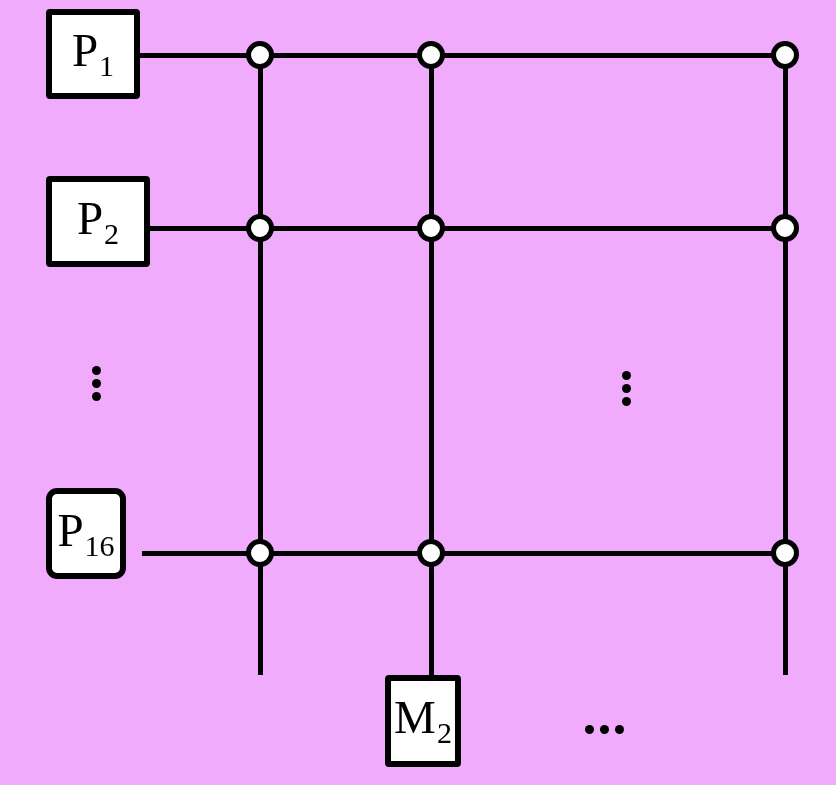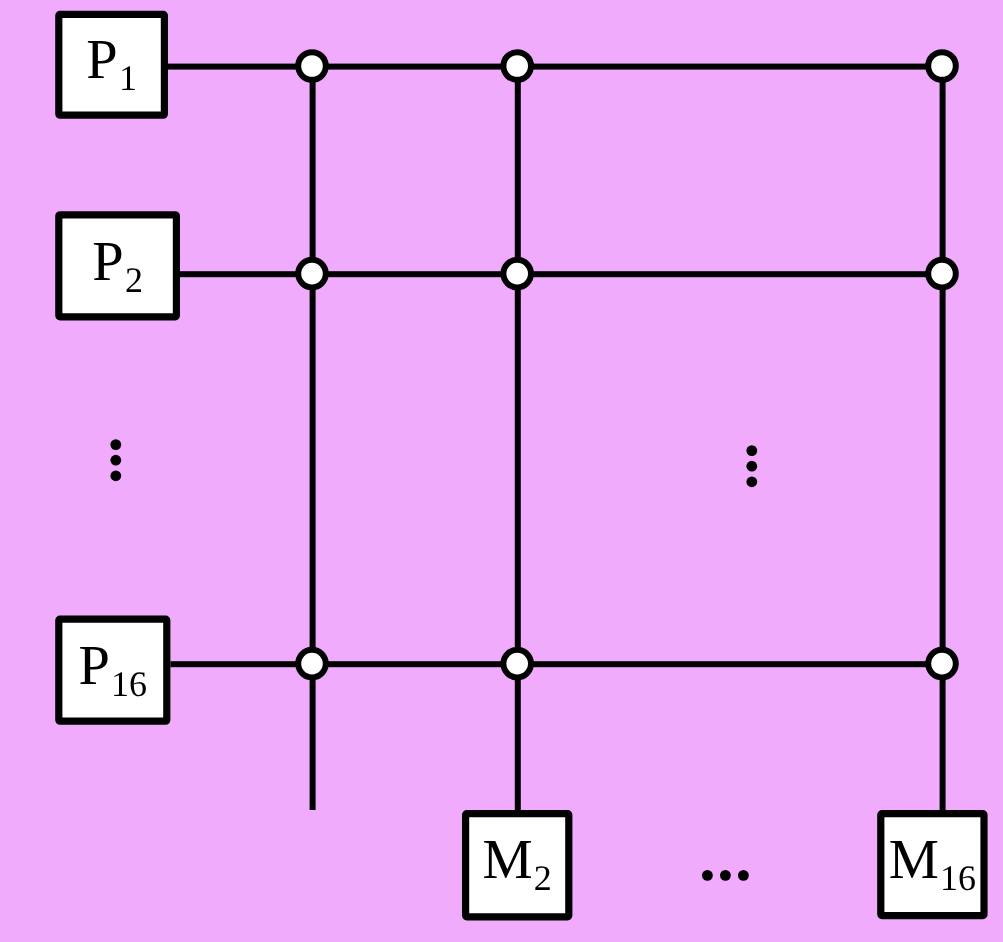--- a/index.html
+++ b/index.html
@@ -99,29 +99,26 @@
   <div class="crosspoint" style="left:246px; top:539px;"></div>
   <div class="crosspoint" style="left:417px; top:539px;"></div>
   <div class="crosspoint" style="left:771px; top:539px;"></div>
 
   <div class="node" style="left:46px; top:9px; width:94px; height:90px;">
     <span class="node-label"><span>P</span><sub>1</sub></span>
   </div>
   <div class="node" style="left:46px; top:176px; width:104px; height:91px;">
     <span class="node-label"><span>P</span><sub>2</sub></span>
   </div>
-  <div class="node" style="left:46px; top:513px; width:96px; height:91px;">
+  <div class="node" style="left:46px; top:488px; width:80px; height:91px;border-radius:11px;">
     <span class="node-label"><span>P</span><sub>16</sub></span>
   </div>
 
-  <div class="node" style="left:385px; top:675px; width:92px; height:92px;align-items:center;">
+  <div class="node" style="left:385px; top:675px; width:76px; height:92px;align-items:center;">
     <span class="node-label"><span>M</span><sub>2</sub></span>
-  </div>
-  <div class="node" style="left:731px; top:675px; width:92px; height:91px;">
-    <span class="node-label"><span>M</span><sub>16</sub></span>
   </div>
 
   <div class="v-ellipsis" style="left:92px; top:366px;" aria-label="⋮">
     <div class="dot"></div>
     <div class="dot"></div>
     <div class="dot"></div>
   </div>
 
   <div class="v-ellipsis" style="left:622px; top:371px;" aria-label="⋮">
     <div class="dot"></div>

